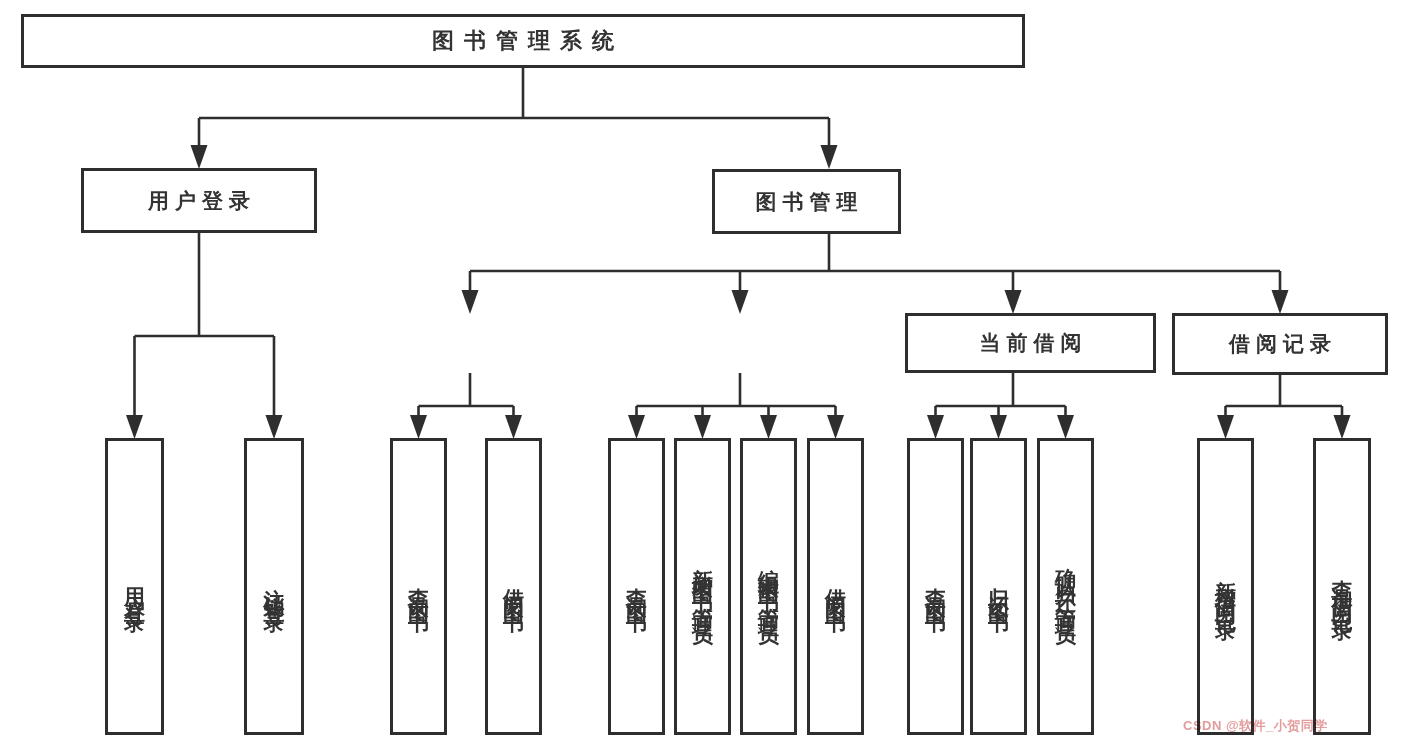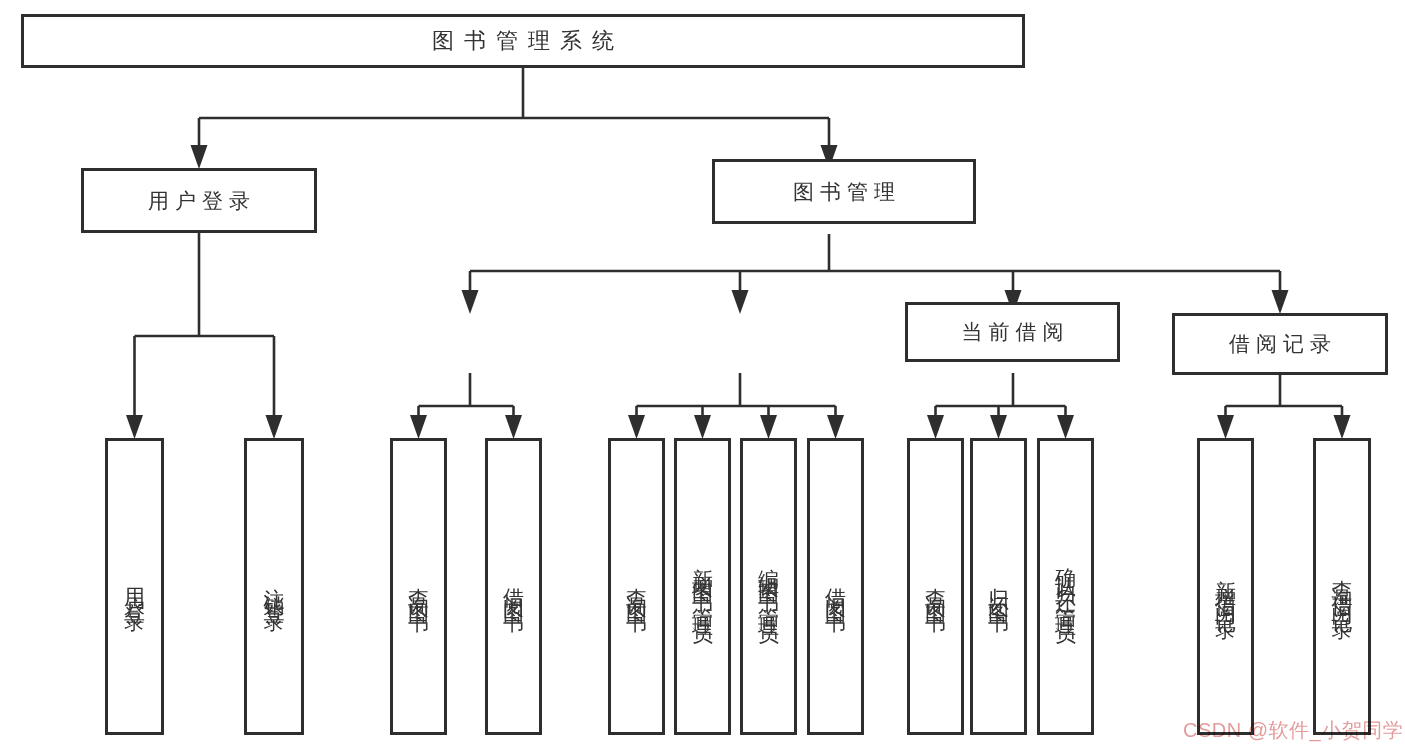--- a/index.html
+++ b/index.html
@@ -1,35 +1,35 @@
 <!DOCTYPE html>
 <html><head>
 <meta charset="utf-8">
 <style>
   html,body{margin:0;padding:0;background:#ffffff;}
   #stage{
     position:relative;width:1405px;height:747px;background:#ffffff;
-    font-family:"Liberation Sans","DejaVu Sans",sans-serif;overflow:hidden;
+    font-family:"Liberation Sans","DejaVu Sans",sans-serif;overflow:hidden;font-weight:bold;
   }
   svg.wires{position:absolute;left:0;top:0;width:1405px;height:747px;pointer-events:none;}
   svg.wires path{fill:none;stroke:#2e2e2e;stroke-width:2.6;}
   svg.wires polygon{fill:#2e2e2e;stroke:none;}
   .node{
     position:absolute;box-sizing:border-box;background:#ffffff;
     border:3px solid #2e2e2e;display:flex;align-items:center;justify-content:center;
     color:#333333;
   }
   .hlabel{font-size:21px;letter-spacing:6px;text-indent:6px;white-space:nowrap;}
   .rootlabel{font-size:22px;letter-spacing:10px;text-indent:10px;white-space:nowrap;}
   .vlabel{
     writing-mode:vertical-rl;text-orientation:mixed;
     font-size:21px;letter-spacing:8px;line-height:1.15;white-space:nowrap;
   }
   .watermark{
-    position:absolute;left:1183px;top:717px;font-size:20px;
+    position:absolute;left:1183px;top:717px;font-size:13px;
     color:#e39c9c;mix-blend-mode:multiply;white-space:nowrap;letter-spacing:0.5px;
   }
 </style>
 </head>
 <body>
 
 <div id="stage">
 
   <svg class="wires" viewBox="0 0 1405 747">
     <g>
@@ -74,25 +74,25 @@
     </g>
   </svg>
 
   <div class="node" style="left:21px;top:14px;width:1004px;height:54px">
     <span class="rootlabel">图书管理系统</span>
   </div>
 
   <div class="node" style="left:81px;top:168px;width:236px;height:65px">
     <span class="hlabel">用户登录</span>
   </div>
-  <div class="node" style="left:712px;top:159px;width:264px;height:65px">
+  <div class="node" style="left:712px;top:169px;width:189px;height:65px">
     <span class="hlabel">图书管理</span>
   </div>
 
-  <div class="node" style="left:905px;top:302px;width:215px;height:60px">
+  <div class="node" style="left:905px;top:313px;width:251px;height:60px">
     <span class="hlabel">当前借阅</span>
   </div>
   <div class="node" style="left:1172px;top:313px;width:216px;height:62px">
     <span class="hlabel">借阅记录</span>
   </div>
 
   <div class="node" style="left:105px;top:438px;width:59px;height:297px">
     <span class="vlabel">用户登录</span>
   </div>
   <div class="node" style="left:244px;top:438px;width:60px;height:297px">

